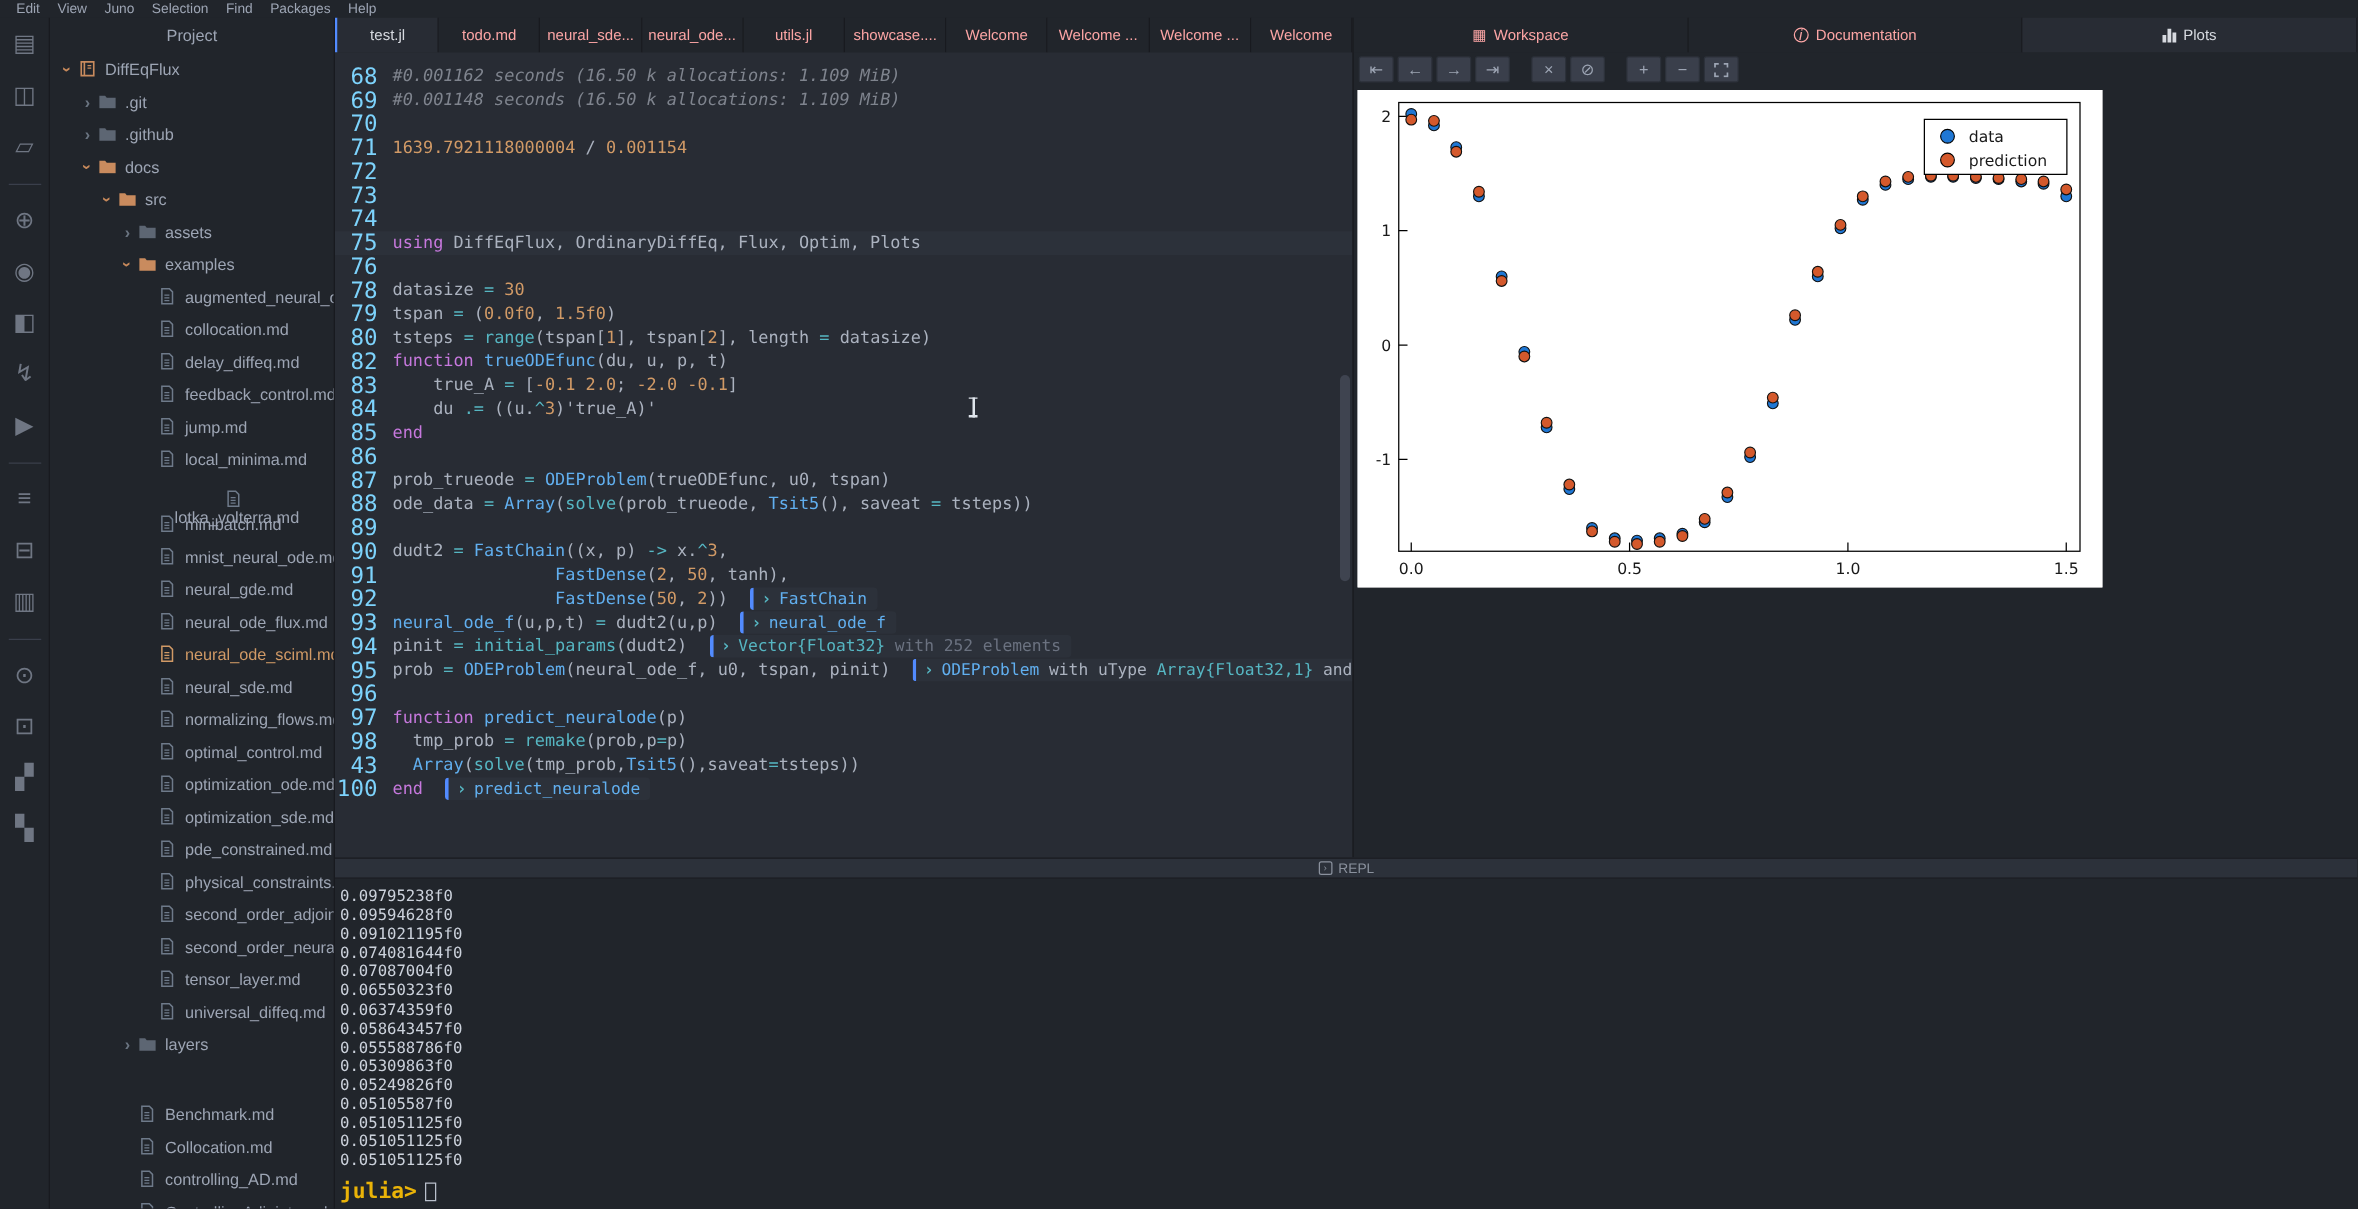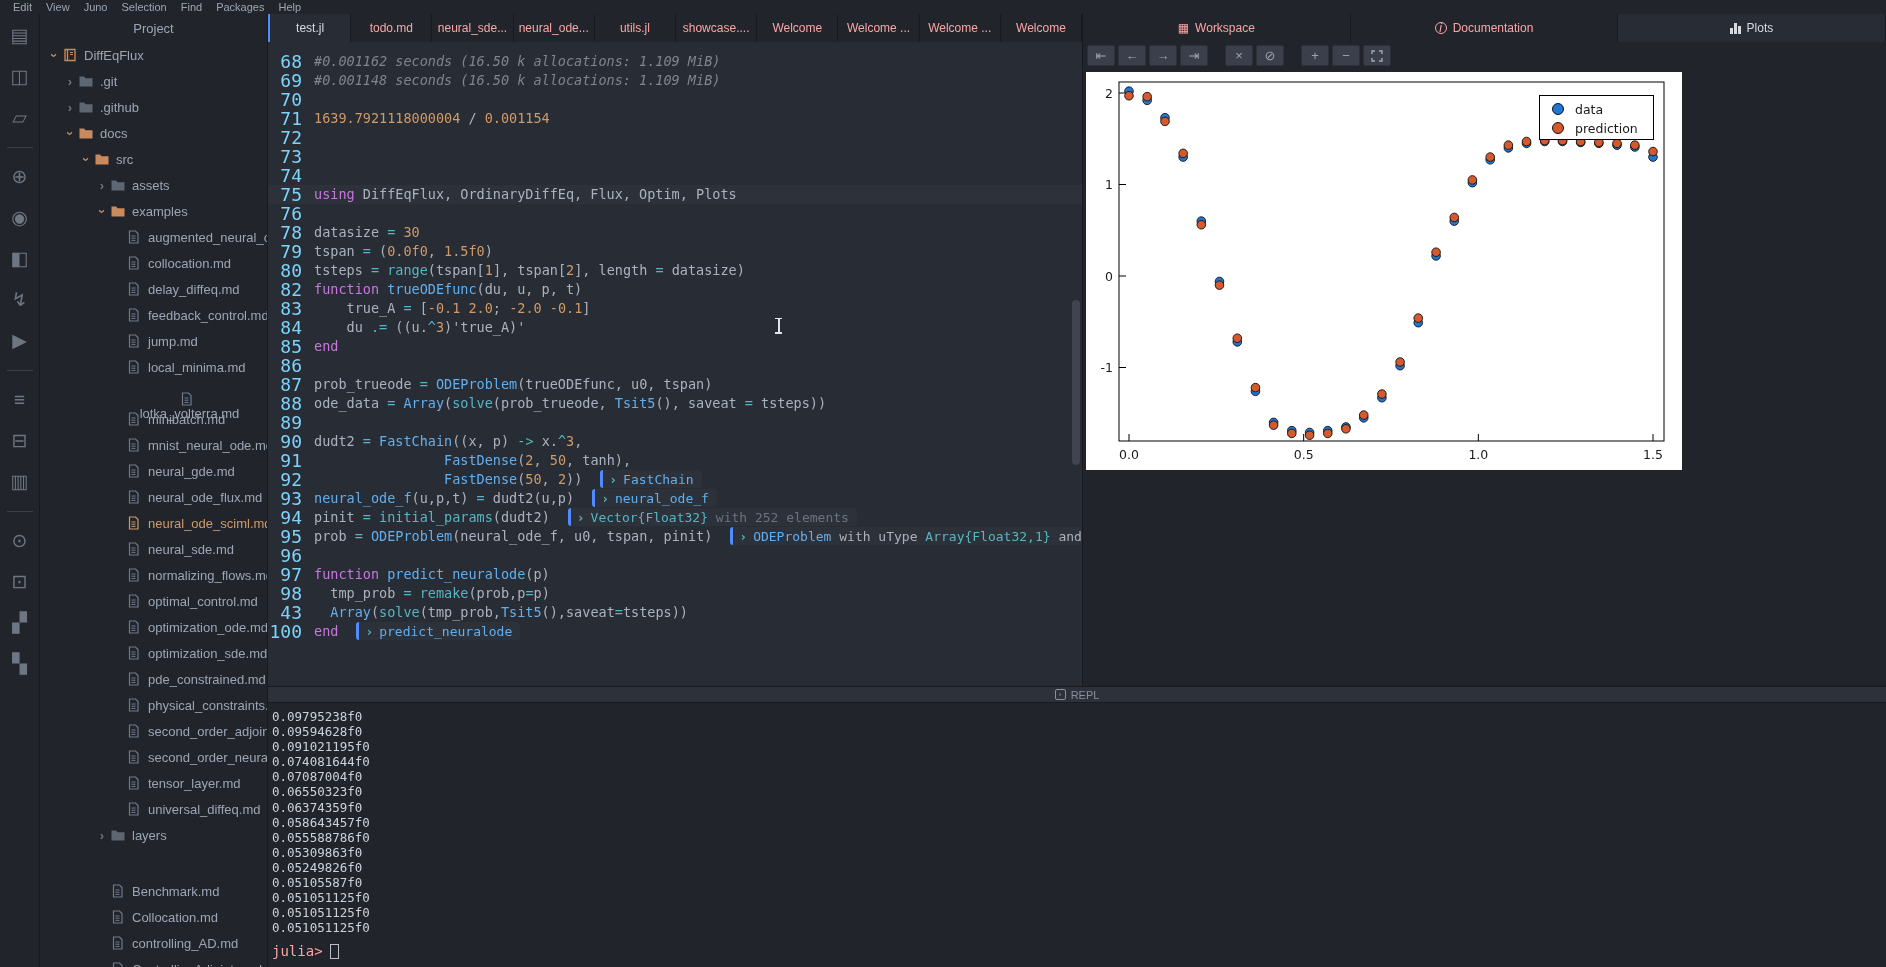--- a/index.html
+++ b/index.html
@@ -81,21 +81,21 @@
                   border-top:1px solid #181a1f; border-bottom:1px solid #181a1f;
                   display:flex; align-items:center; justify-content:center; gap:5px;
                   font-size:11px; color:#8a919d; }
   .repl-ico { width:11px; height:11px; border:1px solid #8a919d; border-radius:2px; display:inline-flex;
               align-items:center; justify-content:center; font-size:8px; line-height:1; }
   .repl { position:absolute; left:268px; top:703px; width:1618px; height:264px; background:#21252b;
           font-family:"DejaVu Sans Mono", monospace; overflow:hidden; }
   .replout { padding:6px 0 0 4px; }
   .repl-line { font-size:12.5px; line-height:15.1px; color:#ccd2dc; white-space:pre; }
   .prompt-row { display:flex; align-items:center; padding:8px 0 0 4px; }
-  .prompt { color:#fca5a5; font-weight:normal; font-size:14px; }
+  .prompt { color:#eab308; font-weight:bold; font-size:17px; }
   .repl-cursor { width:9px; height:15px; border:1px solid #b9c0cc; margin-left:7px; display:inline-block; }
 
   
   .ibeam { position:absolute; left:774px; top:318px; width:9px; height:16px; pointer-events:none; z-index:50; }
   .ibeam::before { content:""; position:absolute; left:4px; top:0; width:1.6px; height:16px; background:#dfe5ec; }
   .ibeam::after { content:""; position:absolute; left:1px; top:0; width:7px; height:2px;
                   border-top:1.6px solid #dfe5ec; border-bottom:0; }
   .ibeam i { position:absolute; left:1px; bottom:0; width:7px; height:1.6px; background:#dfe5ec; display:block; }
 </style>
 </head>

